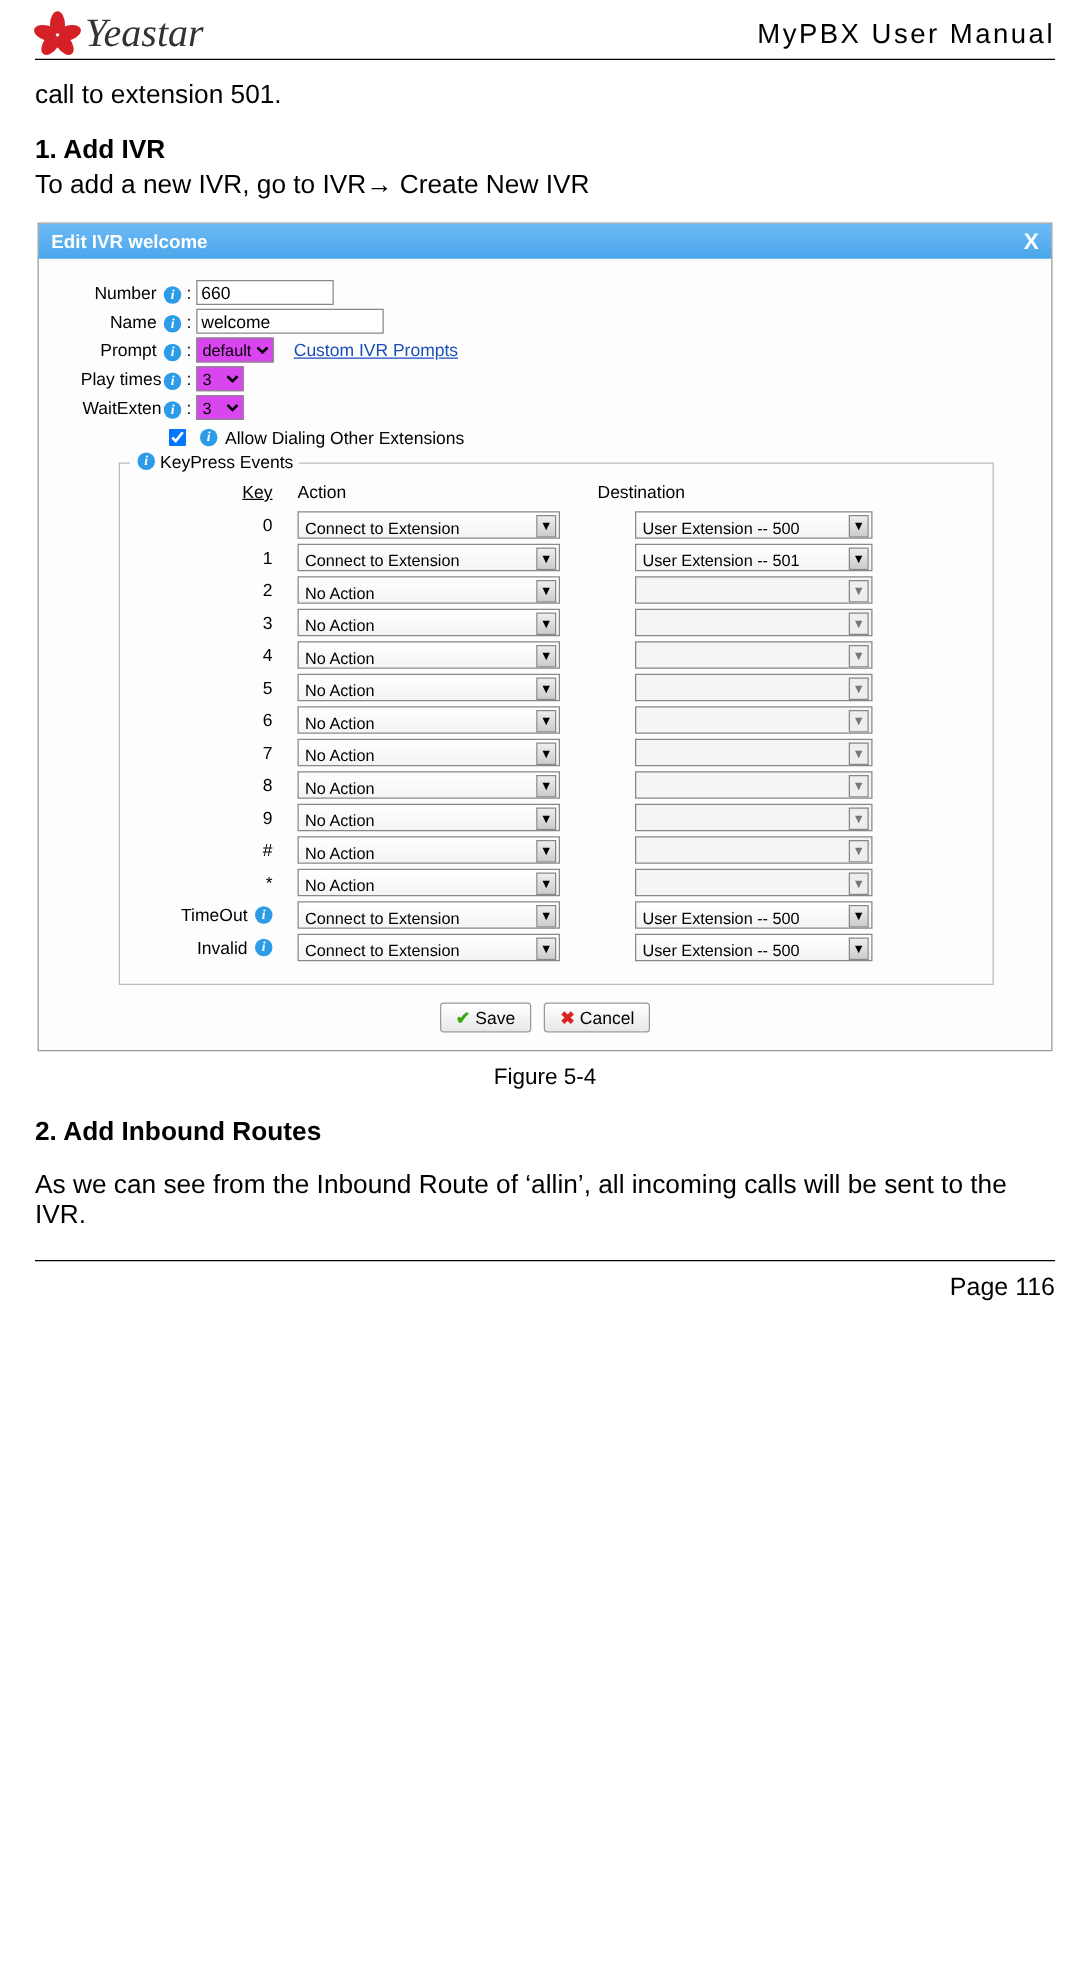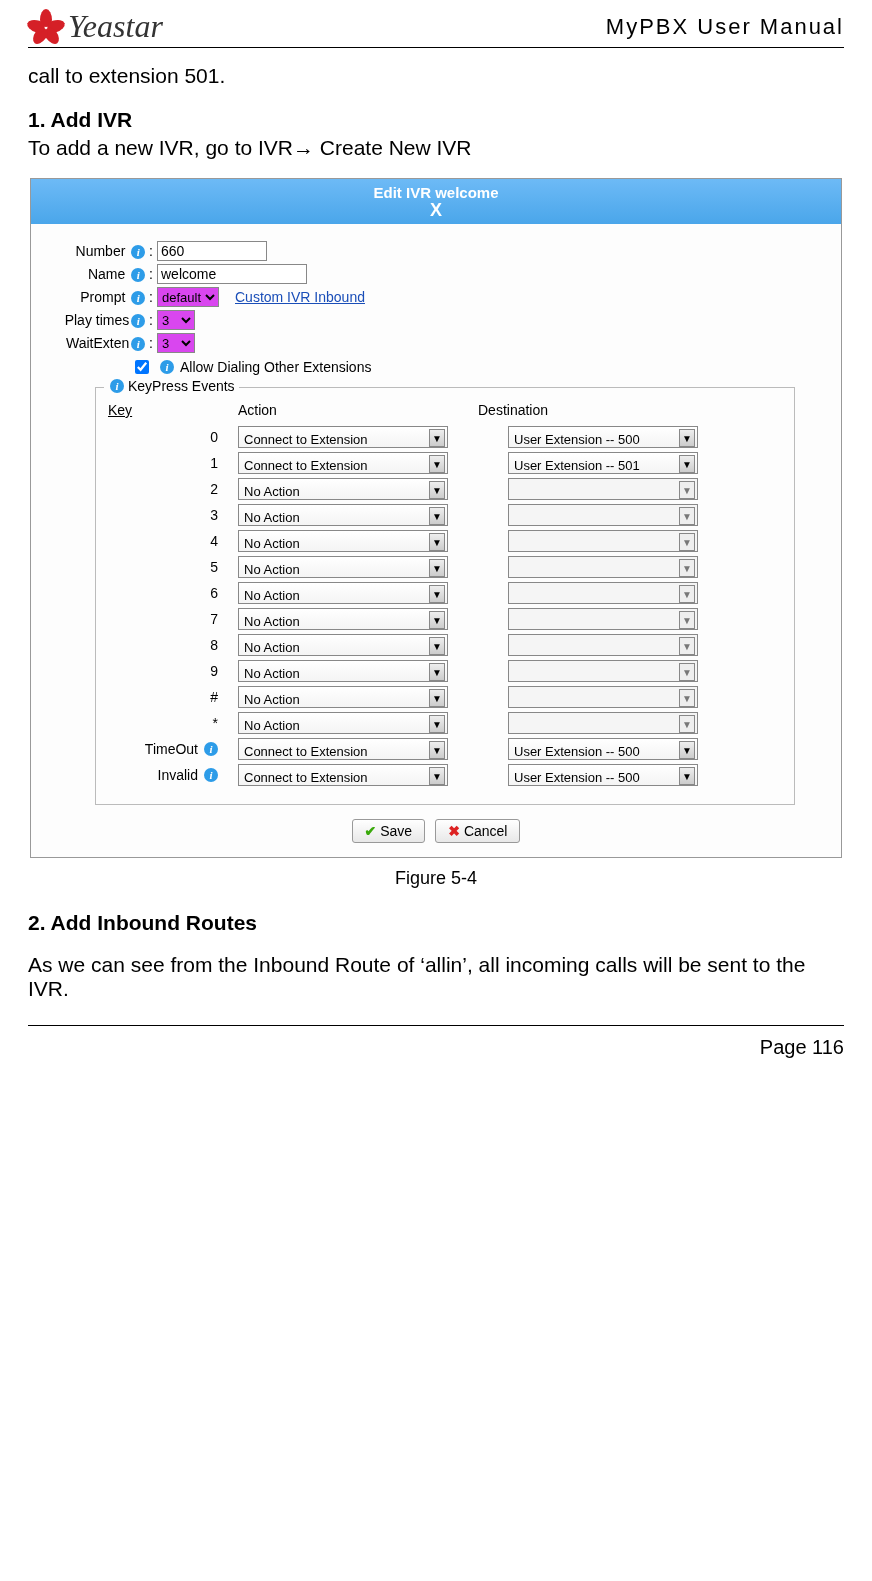--- a/index.html
+++ b/index.html
@@ -91,21 +91,20 @@
   .dialog-titlebar {
     background: linear-gradient(#6dbaf6,#4aa6ea);
     color: #fff;
     font-family: Arial, sans-serif;
     font-weight: bold;
     font-size: 15px;
     padding: 5px 10px;
     display: flex;
     justify-content: space-between;
     align-items: center;
-    flex-direction: column;
   }
   .dialog-close {
     font-size: 18px;
     line-height: 1;
     cursor: pointer;
   }
   .dialog-body {
     padding: 14px 10px 14px 10px;
     font-family: Arial, sans-serif;
     font-size: 14px;
@@ -170,21 +169,21 @@
     background:#fdfdfd;
     padding:0 4px;
     font-size:14px;
     display:flex;align-items:center;gap:4px;
   }
   .kp-header {
     display:flex;
     margin:6px 0 8px 0;
     font-size:14px;
   }
-  .kp-h-key{width:130px;padding-right:20px;text-decoration:underline;}
+  .kp-h-key{width:130px;text-align:right;padding-right:20px;text-decoration:underline;}
   .kp-h-action{width:240px;}
   .kp-h-dest{flex:1;}
   .kp-row {
     display:flex;align-items:center;
     margin:4px 0;
   }
   .kp-key {
     width:130px;text-align:right;padding-right:20px;
     font-size:14px;
     display:flex;justify-content:flex-end;align-items:center;gap:4px;
@@ -259,21 +258,21 @@
         <div class="form-label"><span>Number</span> <span class="info-icon"></span> :</div>
         <input class="text-input" style="width: 110px;" value="660">
       </div>
       <div class="form-row">
         <div class="form-label"><span>Name</span> <span class="info-icon"></span> :</div>
         <input class="text-input" style="width: 150px;" value="welcome">
       </div>
       <div class="form-row">
         <div class="form-label"><span>Prompt</span> <span class="info-icon"></span> :</div>
         <select class="native"><option>default</option></select>
-        <span class="link">Custom IVR Inbound</span>
+        <span class="link">Custom IVR Prompts</span>
       </div>
       <div class="form-row">
         <div class="form-label"><span>Play times</span><span class="info-icon"></span> :</div>
         <select class="native" style="width:38px"><option>3</option></select>
       </div>
       <div class="form-row">
         <div class="form-label"><span>WaitExten</span><span class="info-icon"></span> :</div>
         <select class="native" style="width:38px"><option>3</option></select>
       </div>
       <div class="checkbox-row">

